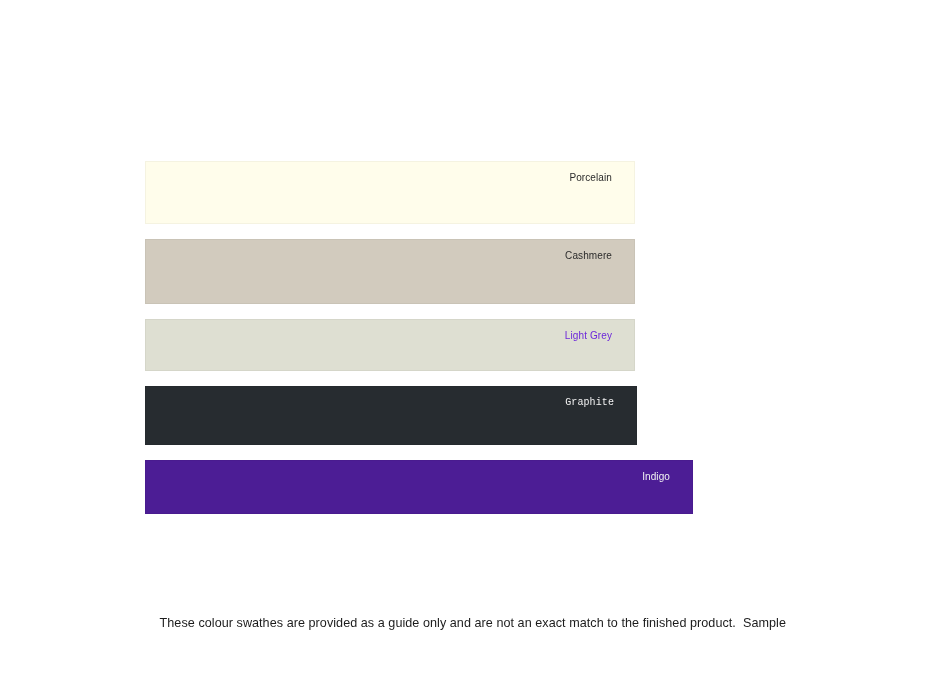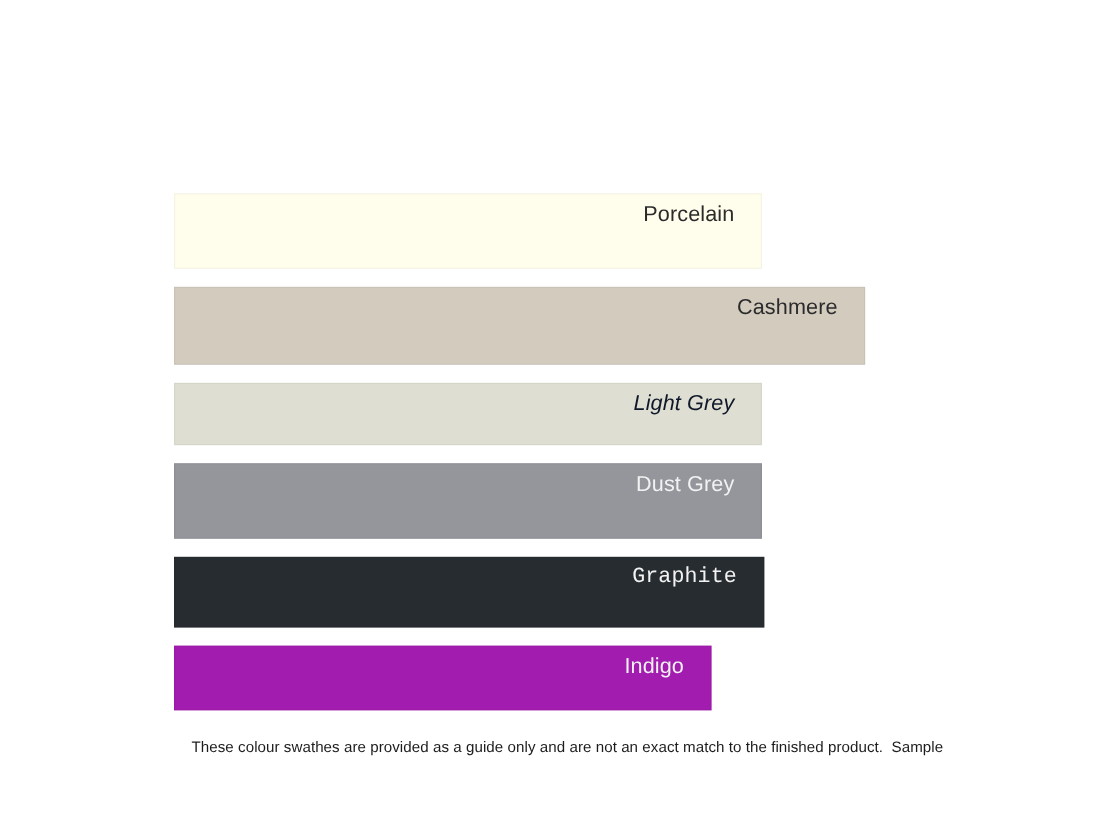--- a/index.html
+++ b/index.html
@@ -36,21 +36,21 @@
     box-sizing: border-box;
     width: 490px;
     margin-bottom: 15px;
     border: 1px solid rgba(0, 0, 0, 0.04);
   }
 
   .swatch-label {
     position: absolute;
     top: 9px;
     right: 22px;
-    font-size: 18px;
+    font-size: 10px;
     line-height: 14px;
     letter-spacing: 0.1px;
     white-space: nowrap;
     text-align: right;
   }
 
   
   #footer-note {
     position: absolute;
     left: 146px;
@@ -69,33 +69,30 @@
 </style>
 </head>
 <body>
 
 <div id="page">
 
   <div id="swatch-list">
       <div class="swatch" style="background: rgb(255, 253, 235); height: 63px; width: 490px;">
         <span class="swatch-label" style="color: rgb(43, 43, 43);">Porcelain</span>
       </div>
-      <div class="swatch" style="background: rgb(210, 203, 190); height: 65px; width: 576px; padding-left: 24px;">
+      <div class="swatch" style="background: rgb(210, 203, 190); height: 65px; width: 490px; padding-left: 24px;">
         <span class="swatch-label" style="color: rgb(43, 43, 43);">Cashmere</span>
       </div>
       <div class="swatch" style="background: rgb(222, 223, 210); height: 52px; width: 490px;">
-        <span class="swatch-label" style="color: #0f172a; font-style: italic;">Light Grey</span>
-      </div>
-      <div class="swatch" style="background: rgb(149, 150, 156); height: 63px; width: 490px;">
-        <span class="swatch-label" style="color: rgb(242, 242, 242);">Dust Grey</span>
+        <span class="swatch-label" style="color: #6d28d9;">Light Grey</span>
       </div>
       <div class="swatch" style="background: rgb(39, 44, 48); height: 59px; width: 492px; font-family: Liberation Mono, monospace;">
         <span class="swatch-label" style="color: rgb(242, 242, 242);">Graphite</span>
       </div>
-      <div class="swatch" style="background: #a21caf; height: 54px; width: 448px;">
+      <div class="swatch" style="background: #4c1d95; height: 54px; width: 548px;">
         <span class="swatch-label" style="color: rgb(242, 242, 242);">Indigo</span>
       </div>
     </div>
 
   <div id="footer-note">
     <span class="note-line">These colour swathes are provided as a guide only and are not an exact match to the finished product.  Sample</span>
   </div>
 
 </div>
 

